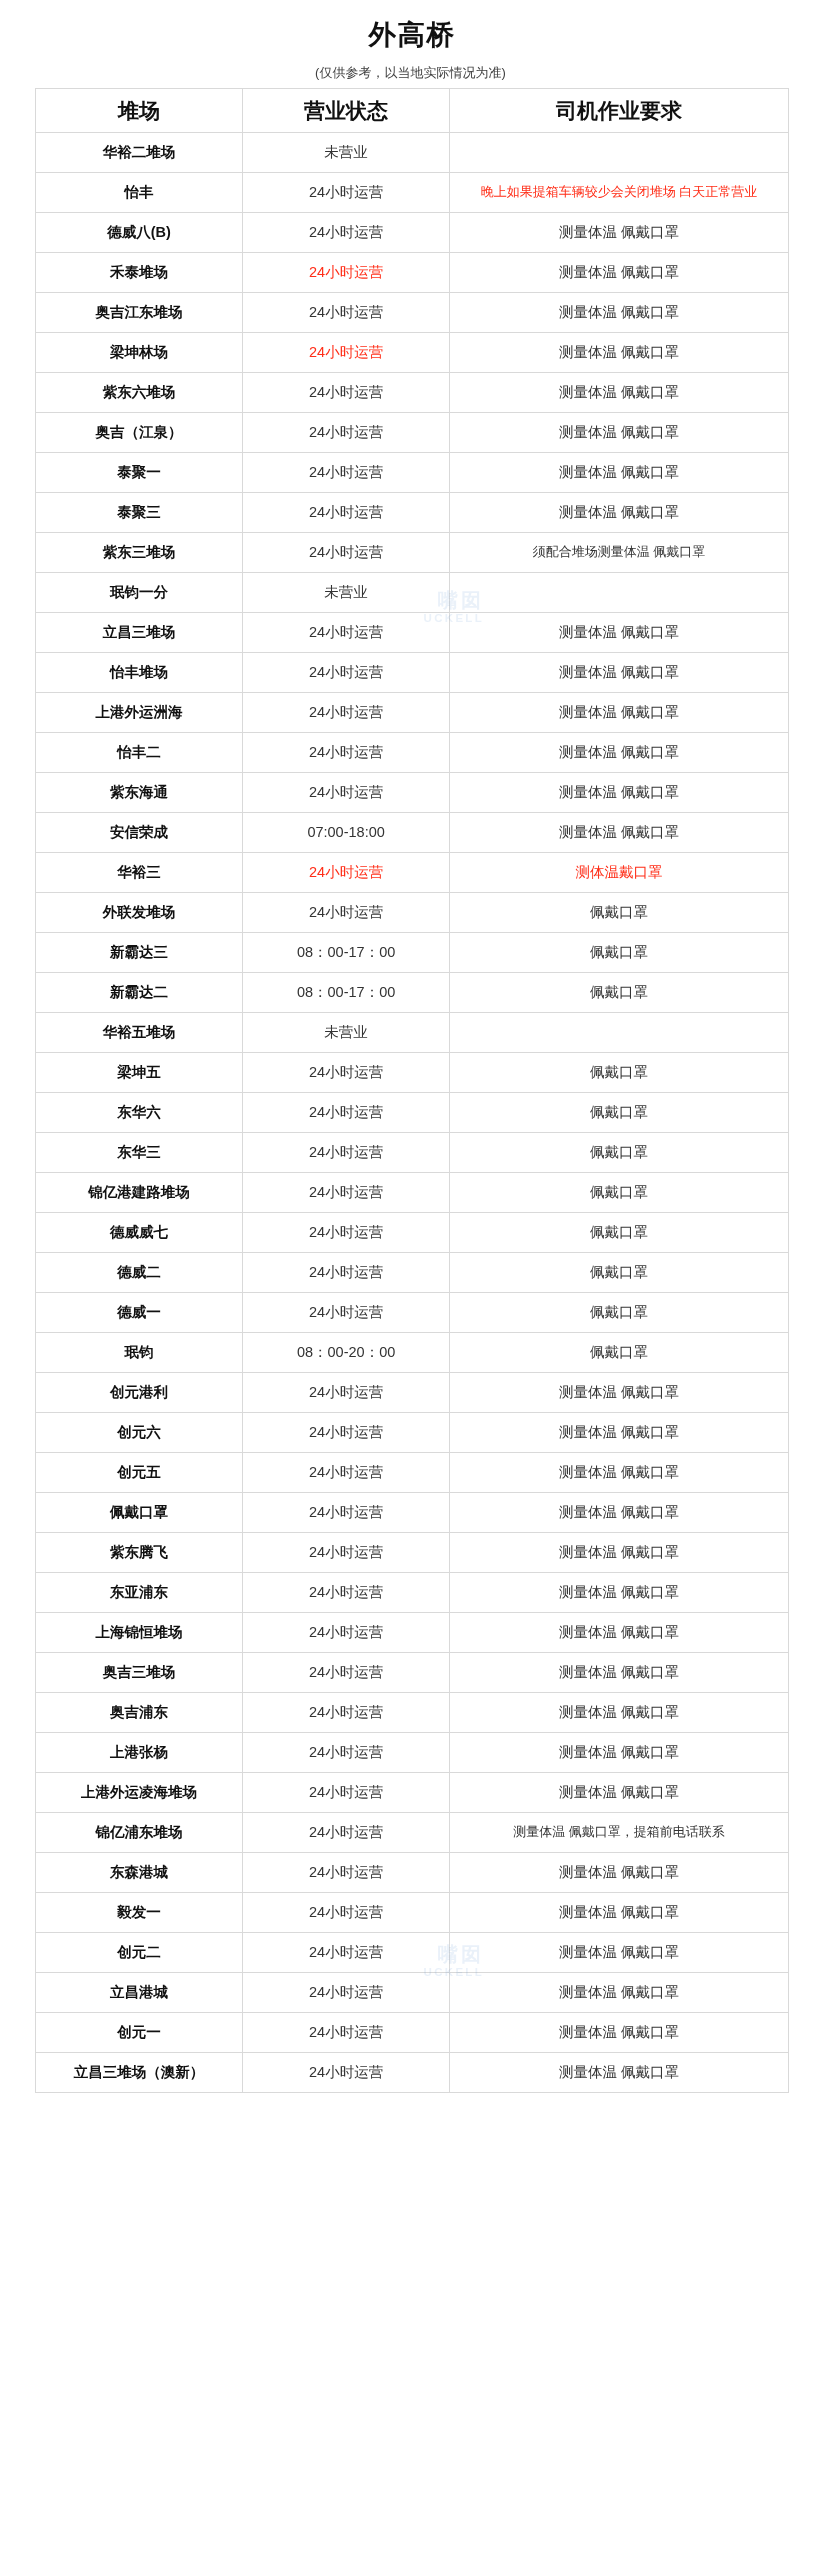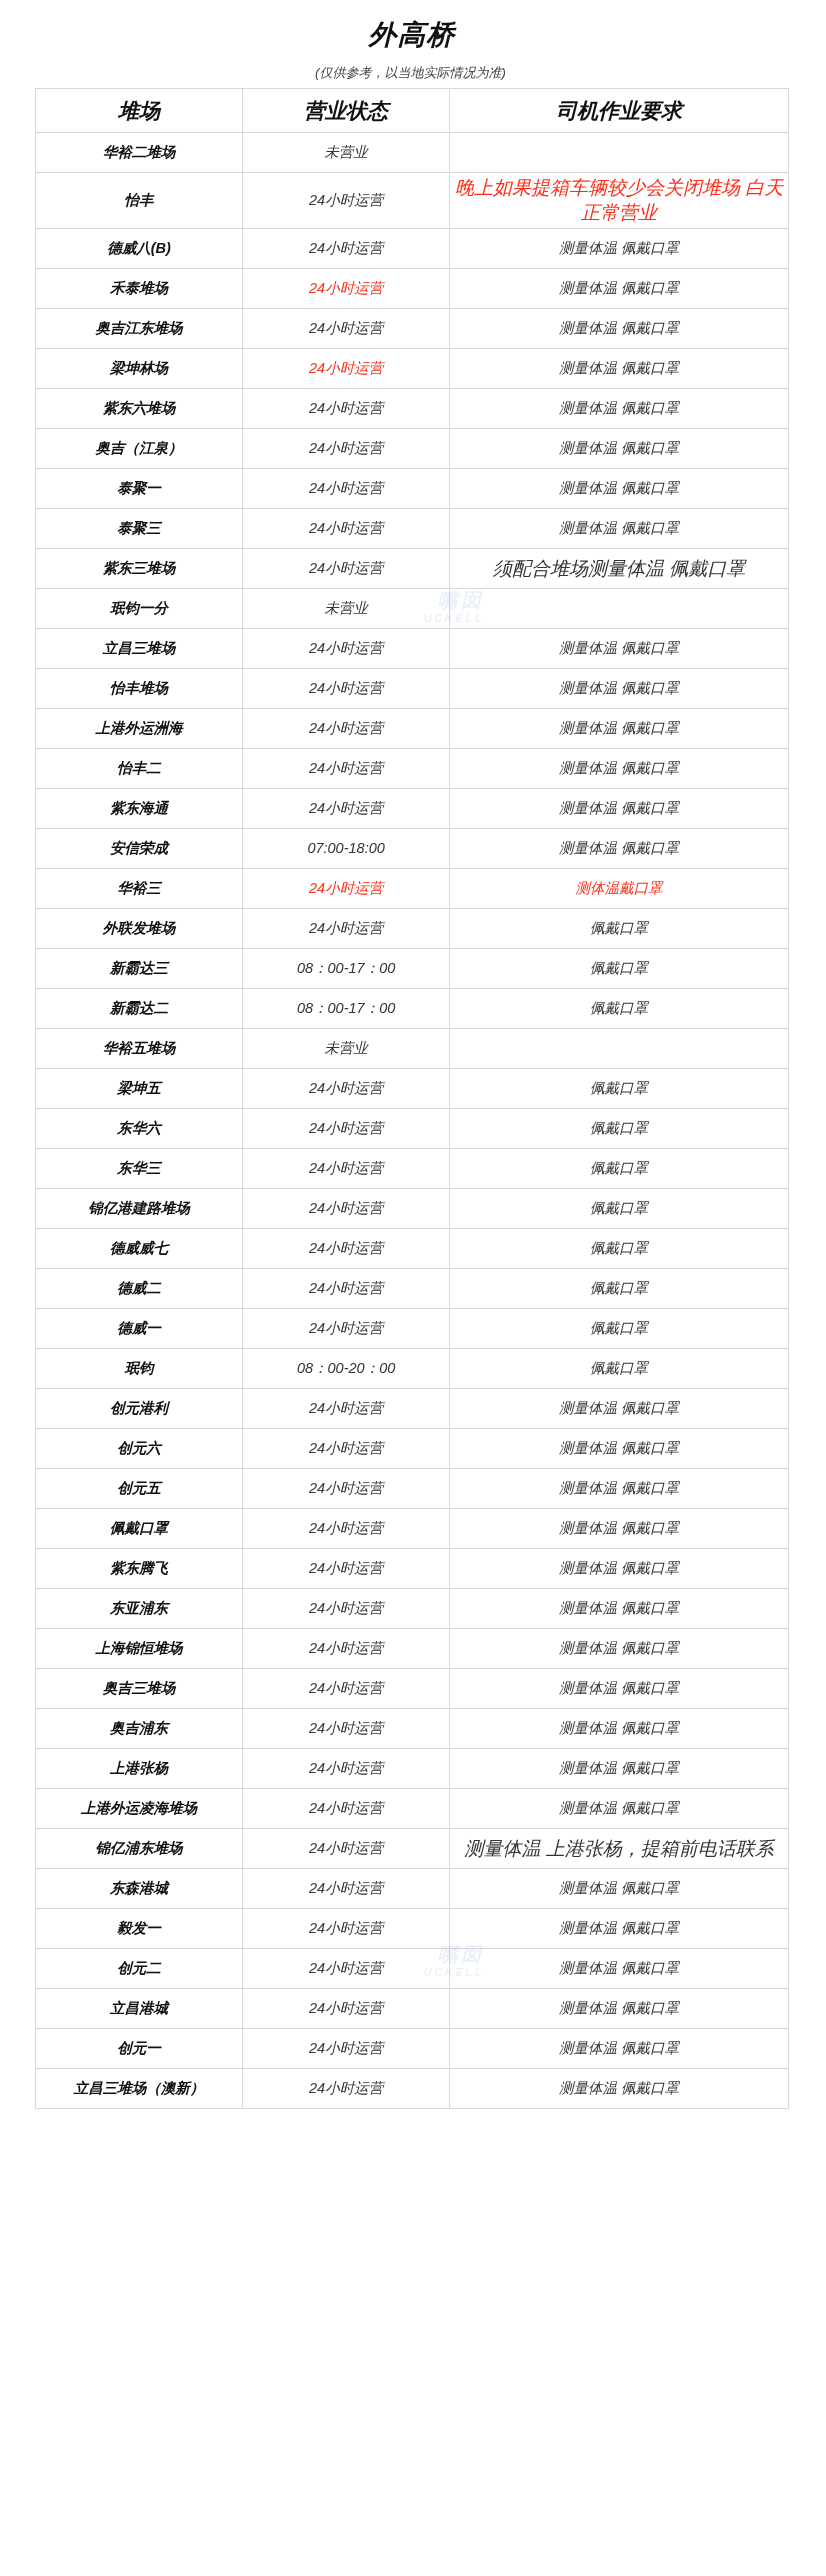--- a/index.html
+++ b/index.html
@@ -11,21 +11,20 @@
     width: 826px;
     font-family: "Liberation Sans", "DejaVu Sans", sans-serif;
     color: #1a1a1a;
     -webkit-font-smoothing: antialiased;
   }
   .page {
     width: 824px;
     box-sizing: border-box;
     padding: 0 35px 31px 35px;
     position: relative;
-    font-style: italic;
   }
   .title {
     text-align: center;
     font-size: 27.5px;
     font-weight: bold;
     letter-spacing: 1.5px;
     padding: 17px 0 10.7px 0;
     color: #111;
   }
   .note {
@@ -66,21 +65,21 @@
     color: #111;
   }
   td.status, td.req {
     color: #333;
     font-weight: normal;
   }
   td.status.alert, td.req.alert {
     color: #ff2d17;
   }
   td.req.small {
-    font-size: 19px;
+    font-size: 13px;
   }
   .watermark {
     position: absolute;
     color: rgba(60,130,200,0.11);
     font-weight: bold;
     text-align: right;
     pointer-events: none;
     user-select: none;
     line-height: 1.15;
   }
@@ -326,21 +325,21 @@
           <td class="req">测量体温 佩戴口罩</td>
         </tr>
         <tr>
           <td class="yard">上港外运凌海堆场</td>
           <td class="status">24小时运营</td>
           <td class="req">测量体温 佩戴口罩</td>
         </tr>
         <tr>
           <td class="yard">锦亿浦东堆场</td>
           <td class="status">24小时运营</td>
-          <td class="req small">测量体温 上港张杨，提箱前电话联系</td>
+          <td class="req small">测量体温 佩戴口罩，提箱前电话联系</td>
         </tr>
         <tr>
           <td class="yard">东森港城</td>
           <td class="status">24小时运营</td>
           <td class="req">测量体温 佩戴口罩</td>
         </tr>
         <tr>
           <td class="yard">毅发一</td>
           <td class="status">24小时运营</td>
           <td class="req">测量体温 佩戴口罩</td>

